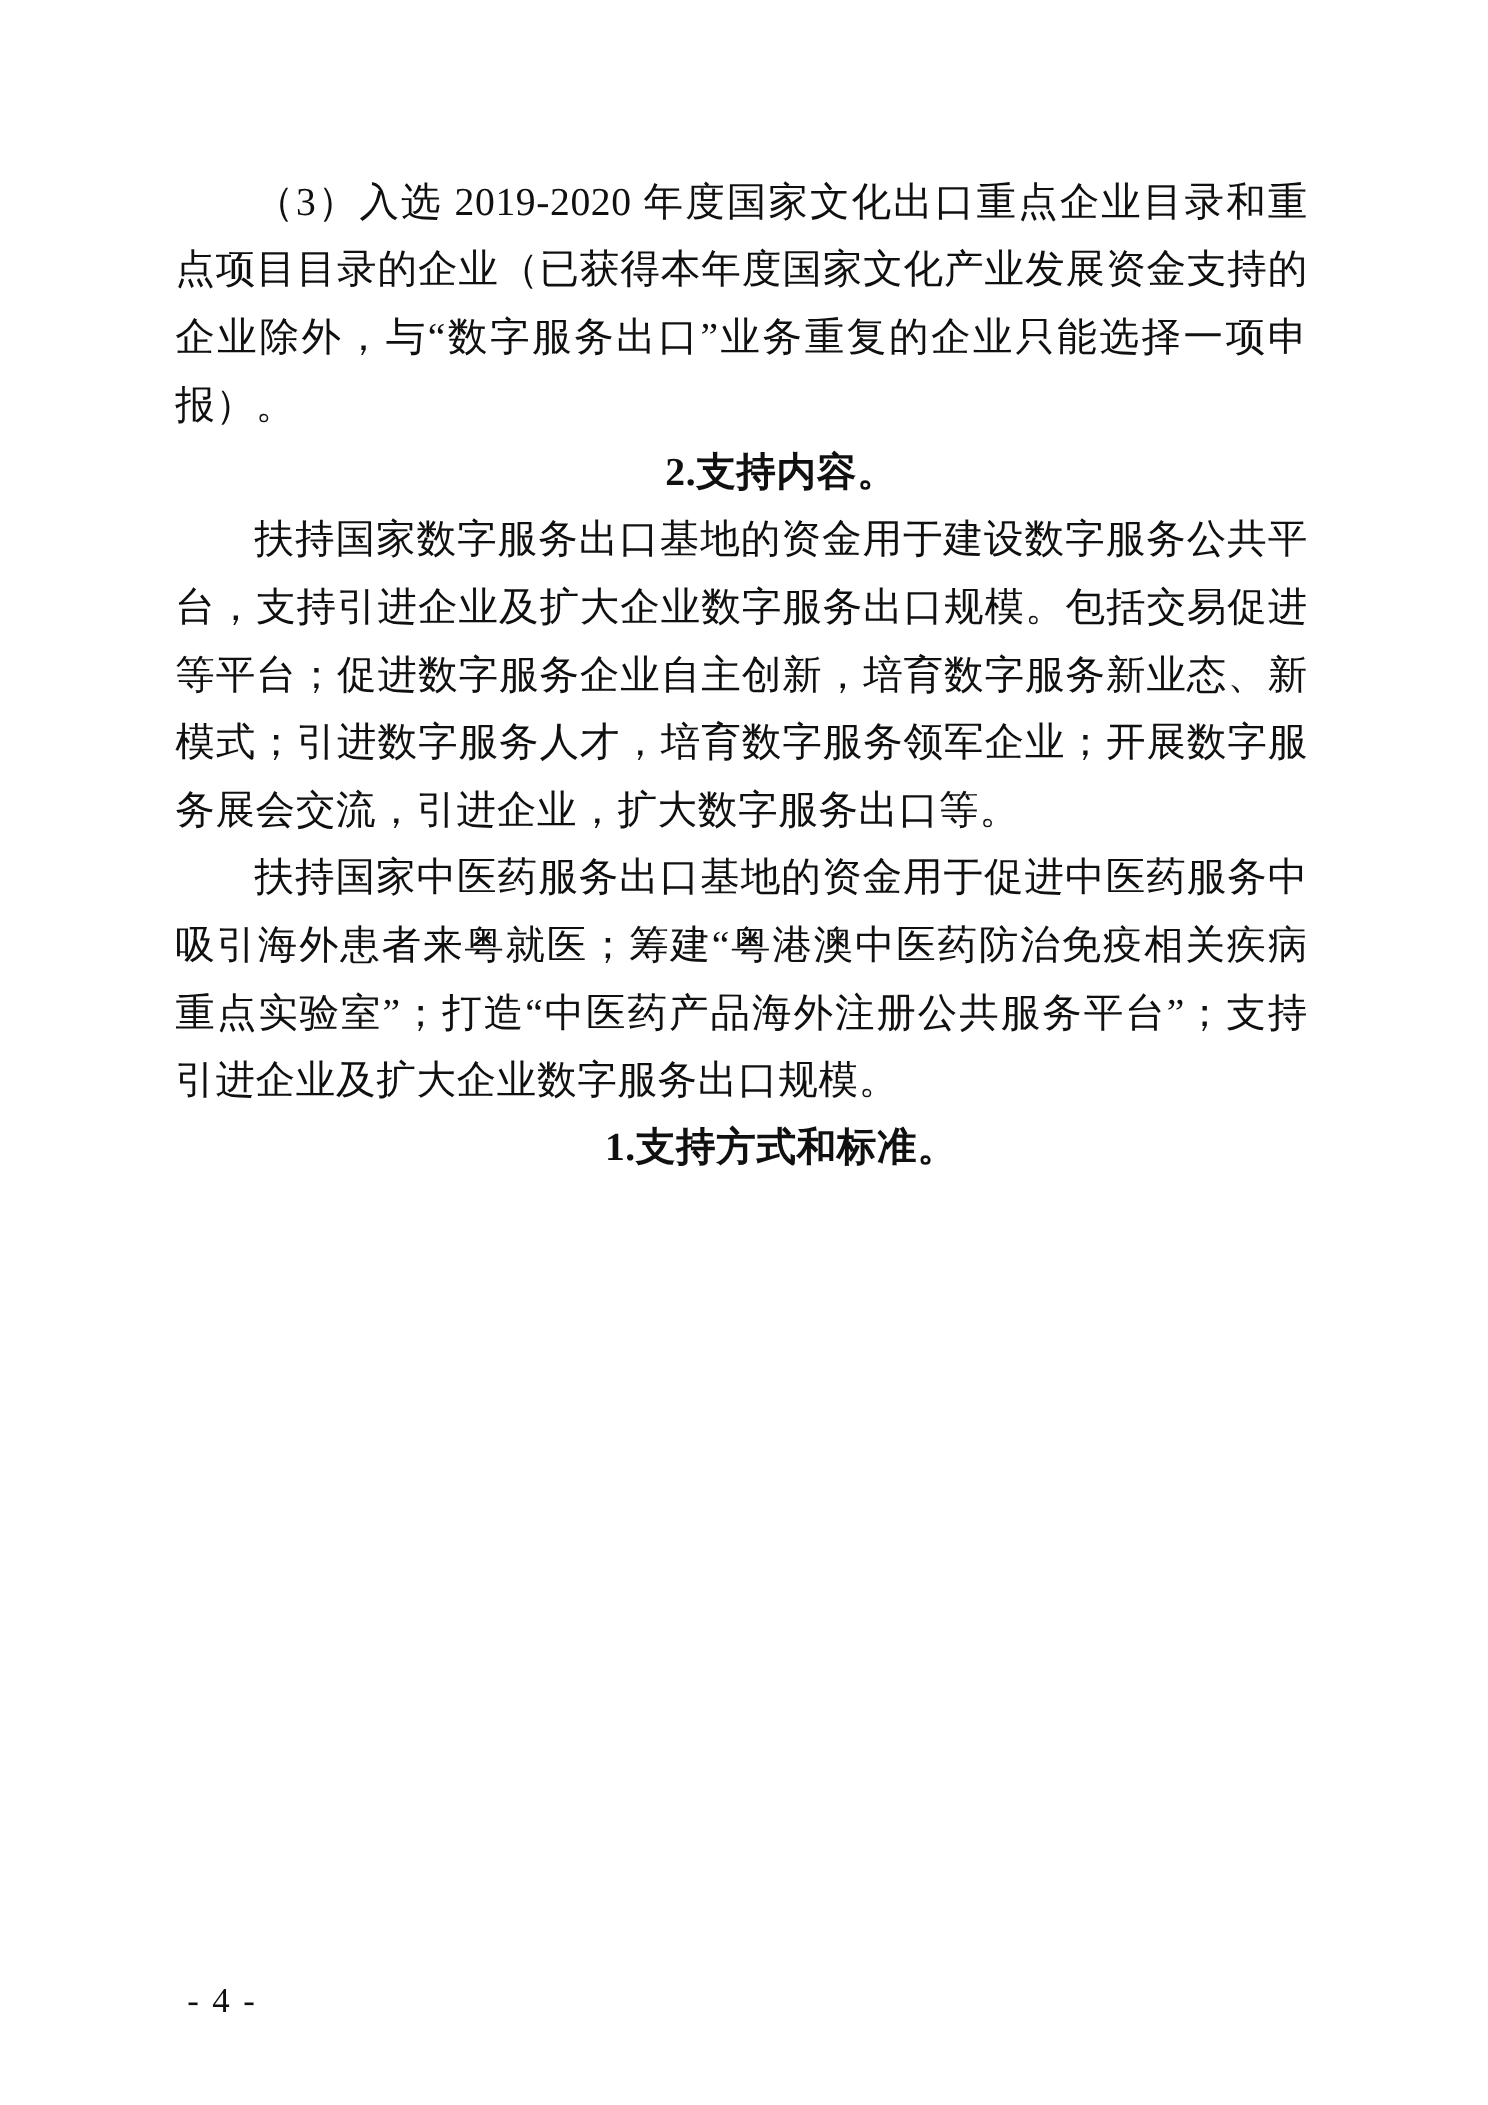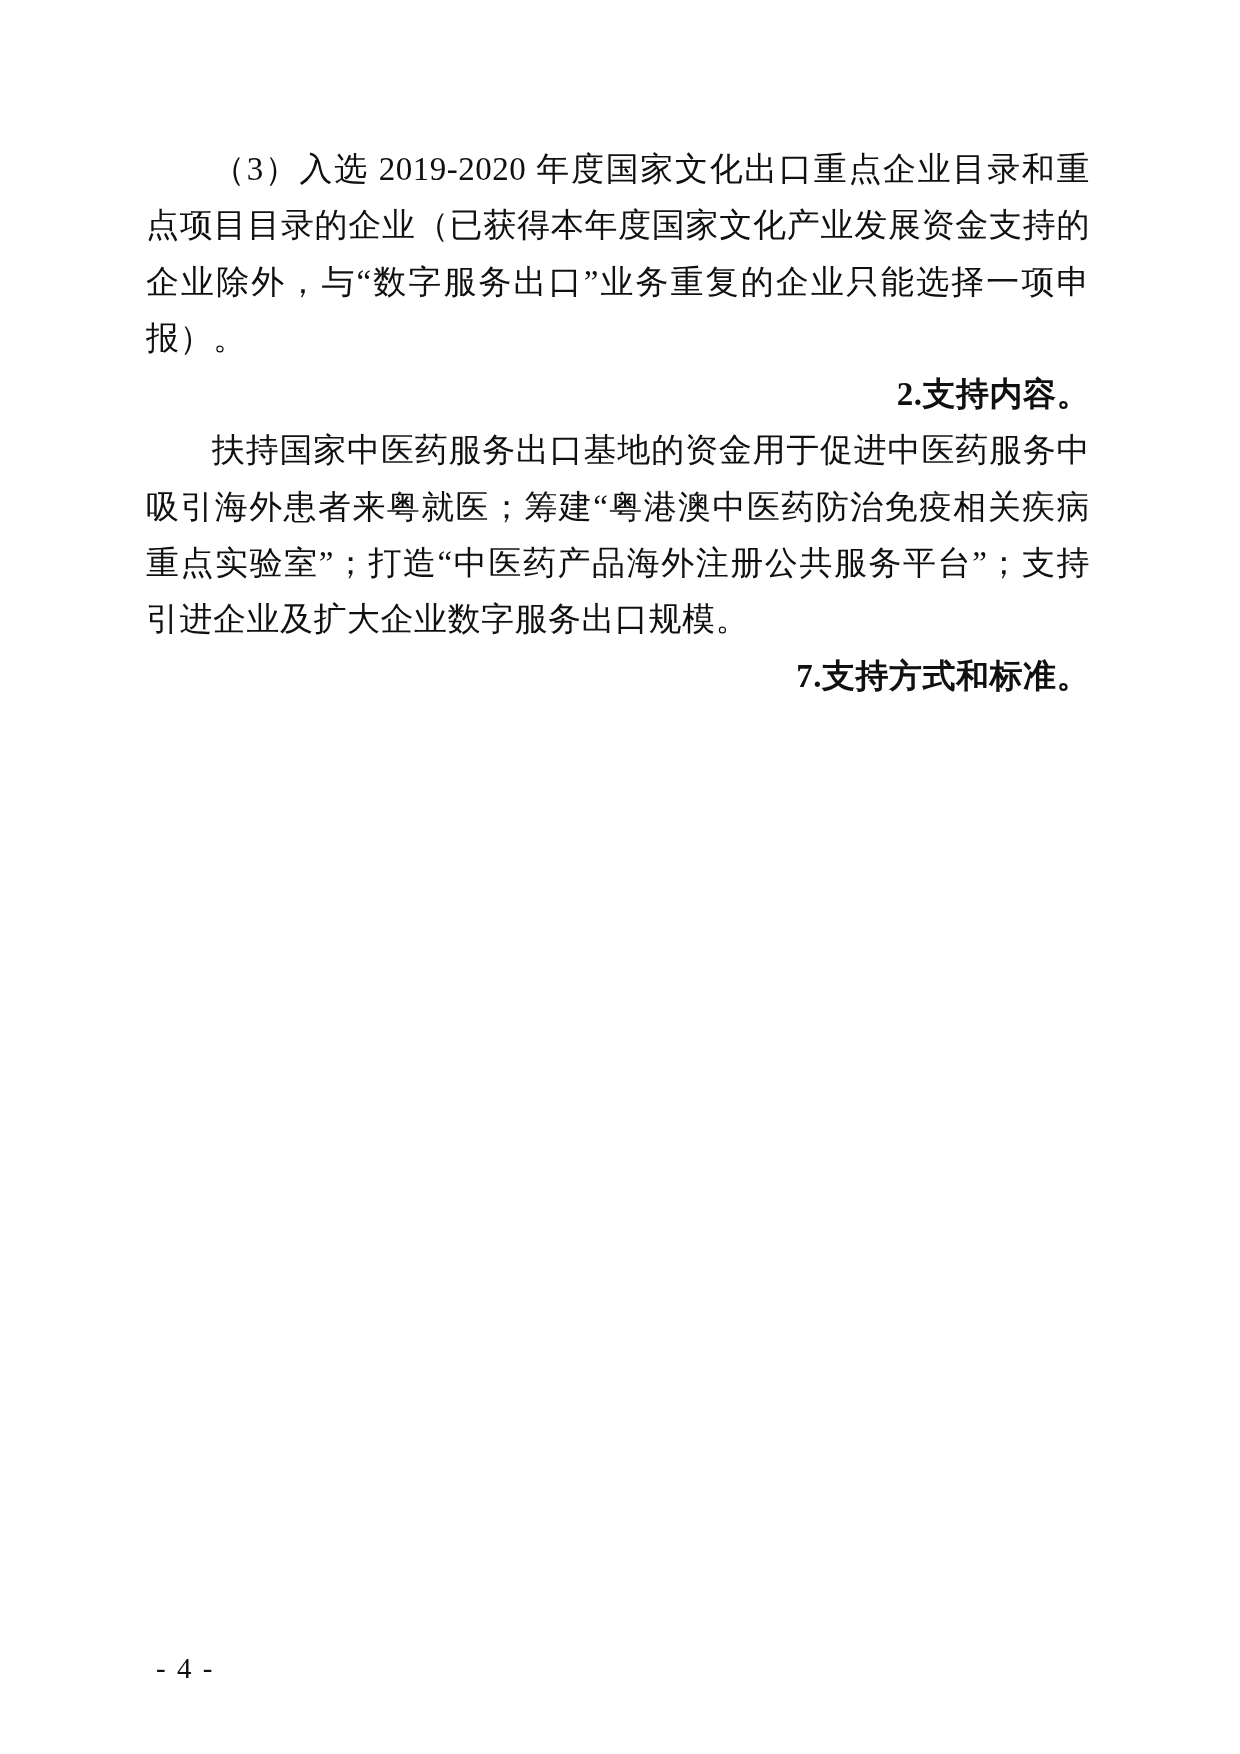--- a/index.html
+++ b/index.html
@@ -23,35 +23,36 @@
     font-size: 33px;
     line-height: 56.3px;
     text-align: justify;
     text-justify: inter-ideograph;
     text-indent: 2em;
     letter-spacing: 0.5px;
     word-break: break-all;
   }
   .para.heading {
     font-weight: bold;
-    text-align: right;
+    text-align: center;
   }
   .page-footer {
     position: absolute;
     left: 156px;
     top: 1652px;
     font-size: 29px;
     letter-spacing: 2px;
     color: #101010;
   }
 </style>
 </head>
 <body>
 
 <div class="page">
   <div class="content">
     <p class="para body">（3）入选 2019-2020 年度国家文化出口重点企业目录和重点项目目录的企业（已获得本年度国家文化产业发展资金支持的企业除外，与“数字服务出口”业务重复的企业只能选择一项申报）。</p>
     <p class="para heading">2.支持内容。</p>
+    <p class="para body">扶持国家数字服务出口基地的资金用于建设数字服务公共平台，支持引进企业及扩大企业数字服务出口规模。包括交易促进等平台；促进数字服务企业自主创新，培育数字服务新业态、新模式；引进数字服务人才，培育数字服务领军企业；开展数字服务展会交流，引进企业，扩大数字服务出口等。</p>
     <p class="para body">扶持国家中医药服务出口基地的资金用于促进中医药服务中吸引海外患者来粤就医；筹建“粤港澳中医药防治免疫相关疾病重点实验室”；打造“中医药产品海外注册公共服务平台”；支持引进企业及扩大企业数字服务出口规模。</p>
-    <p class="para heading">7.支持方式和标准。</p>
+    <p class="para heading">1.支持方式和标准。</p>
   </div>
   <div class="page-footer">- 4 -</div>
 </div>
 
 </body></html>

